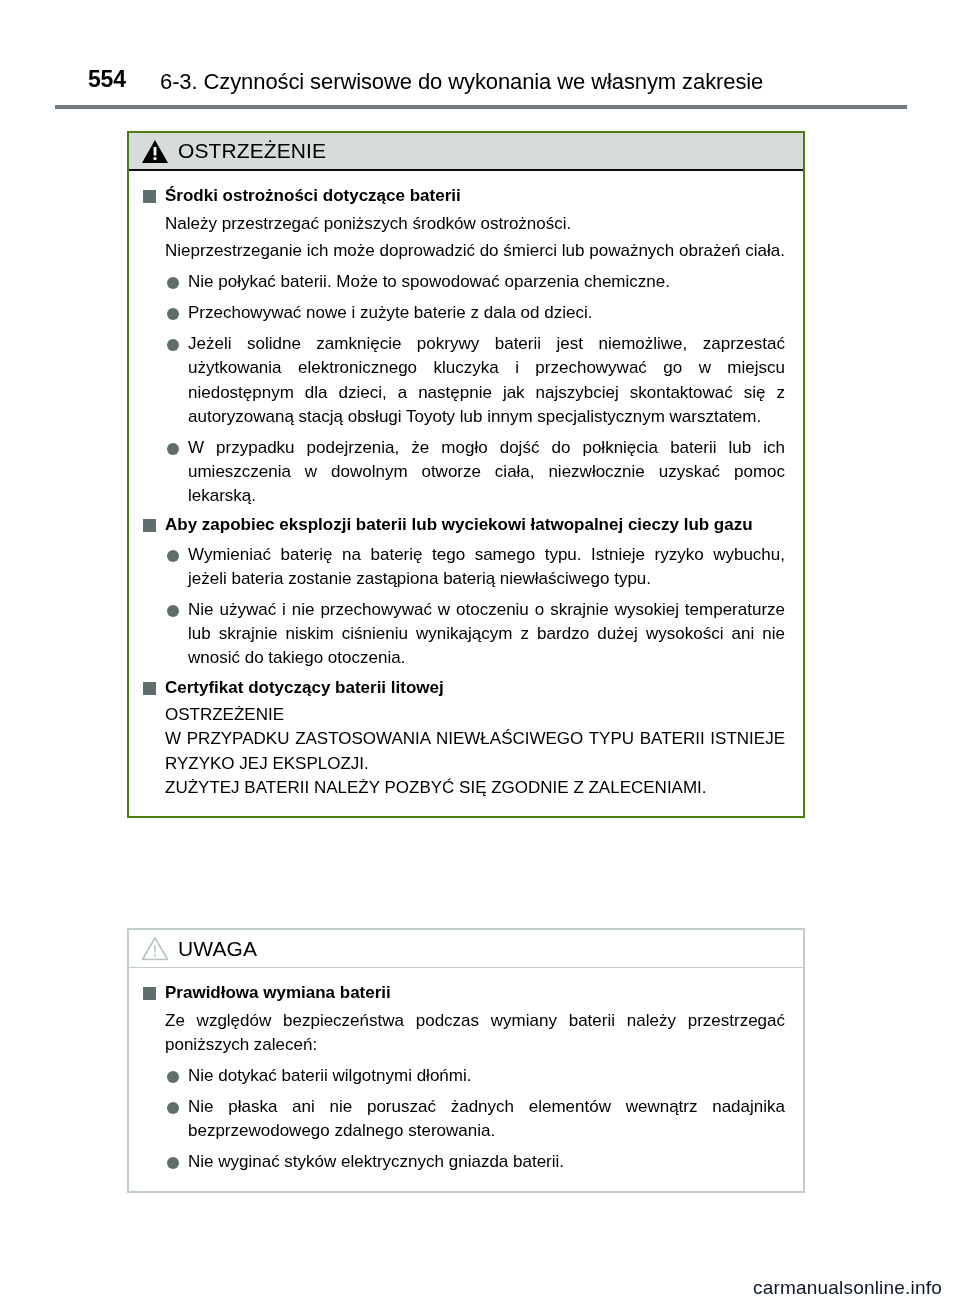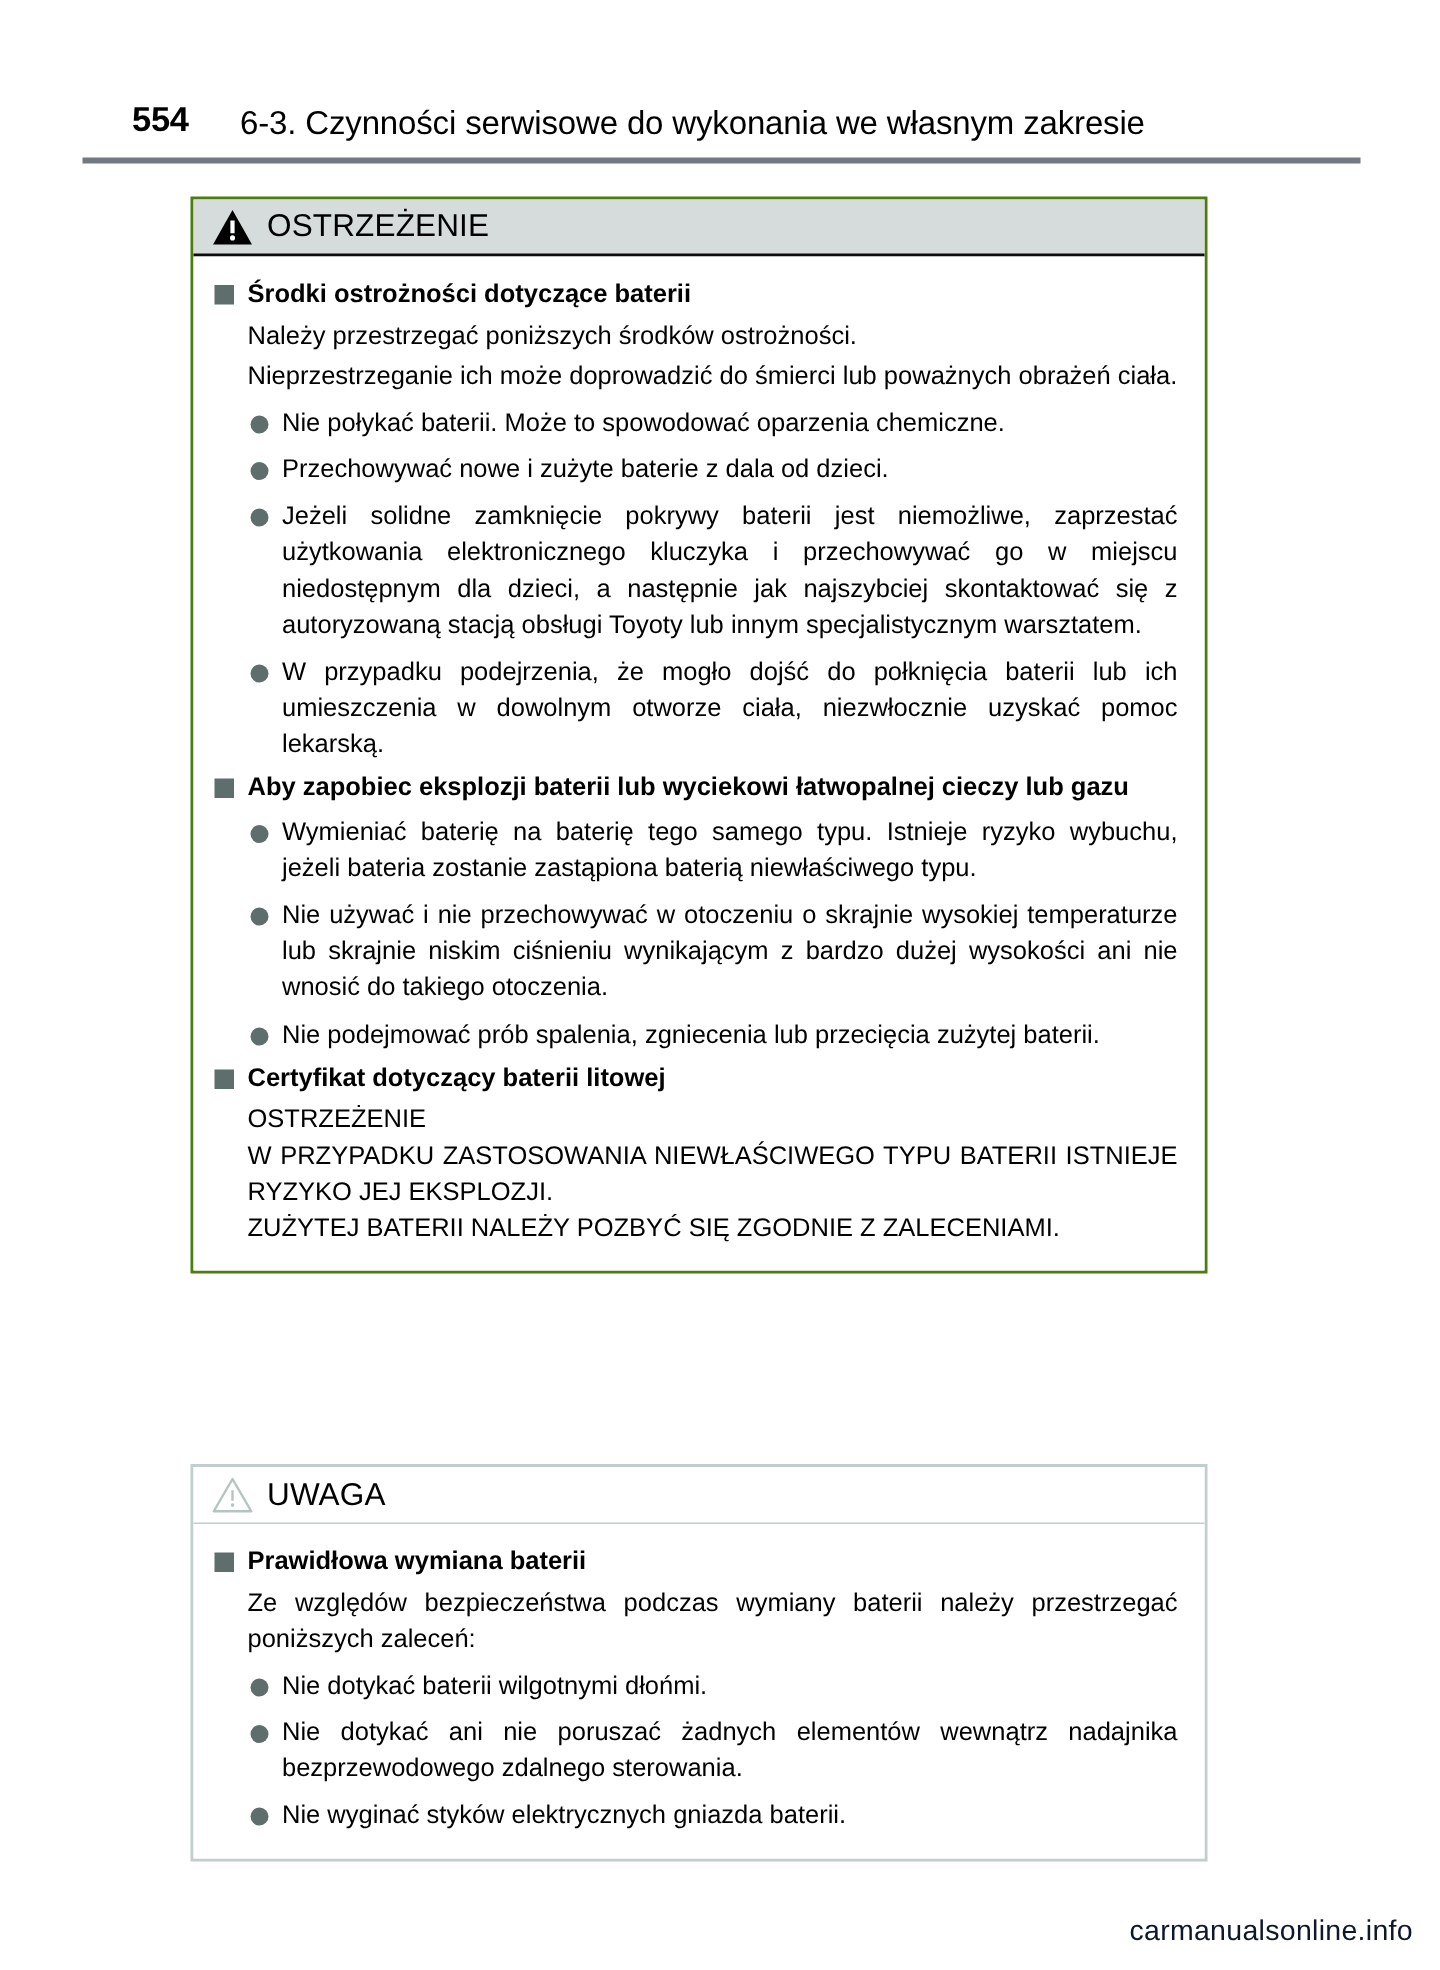--- a/index.html
+++ b/index.html
@@ -53,21 +53,21 @@
     position: absolute;
     left: 127px;
     width: 678px;
     box-sizing: border-box;
   }
   .alert-box.warning {
     top: 131px;
     border: 2px solid #4d7c0f;
   }
   .alert-box.caution {
-    top: 976px;
+    top: 928px;
     border: 2px solid #c2cdcd;
   }
 
   .alert-head {
     display: flex;
     align-items: center;
     box-sizing: border-box;
     padding: 0 12px;
     height: 38px;
   }
@@ -202,21 +202,20 @@
       <p class="bullet">Jeżeli solidne zamknięcie pokrywy baterii jest niemożliwe, zaprzestać użytkowania elektronicznego kluczyka i przechowywać go w miejscu niedostępnym dla dzieci, a następnie jak najszybciej skontaktować się z autoryzowaną stacją obsługi Toyoty lub innym specjalistycznym warsztatem.</p>
       <p class="bullet">W przypadku podejrzenia, że mogło dojść do połknięcia baterii lub ich umieszczenia w dowolnym otworze ciała, niezwłocznie uzyskać pomoc lekarską.</p>
     </div>
 
     <div class="spacer-6"></div>
 
     <div>
       <div class="sq-head">Aby zapobiec eksplozji baterii lub wyciekowi łatwopalnej cieczy lub gazu</div>
       <p class="bullet">Wymieniać baterię na baterię tego samego typu. Istnieje ryzyko wybuchu, jeżeli bateria zostanie zastąpiona baterią niewłaściwego typu.</p>
       <p class="bullet">Nie używać i nie przechowywać w otoczeniu o skrajnie wysokiej temperaturze lub skrajnie niskim ciśnieniu wynikającym z bardzo dużej wysokości ani nie wnosić do takiego otoczenia.</p>
-      <p class="bullet nojust">Nie podejmować prób spalenia, zgniecenia lub przecięcia zużytej baterii.</p>
     </div>
 
     <div class="spacer-6"></div>
 
     <div>
       <div class="sq-head">Certyfikat dotyczący baterii litowej</div>
       <p class="caps-block plainline">OSTRZEŻENIE</p>
       <p class="caps-block">W PRZYPADKU ZASTOSOWANIA NIEWŁAŚCIWEGO TYPU BATERII ISTNIEJE RYZYKO JEJ EKSPLOZJI.</p>
       <p class="caps-block plainline">ZUŻYTEJ BATERII NALEŻY POZBYĆ SIĘ ZGODNIE Z ZALECENIAMI.</p>
     </div>
@@ -239,19 +238,19 @@
 
   <div class="alert-body">
     <div>
       <div class="sq-head">Prawidłowa wymiana baterii</div>
       <p class="para">Ze względów bezpieczeństwa podczas wymiany baterii należy przestrzegać poniższych zaleceń:</p>
 
       <p class="bullet nojust">
         <span>Nie dotykać baterii wilgotnymi dłońmi.</span>
       </p>
 
-      <p class="bullet">Nie dotykać ani nie poruszać żadnych elementów wewnątrz nadajnika bezprzewodowego zdalnego sterowania.</p>
+      <p class="bullet">Nie płaska ani nie poruszać żadnych elementów wewnątrz nadajnika bezprzewodowego zdalnego sterowania.</p>
       <p class="bullet nojust">Nie wyginać styków elektrycznych gniazda baterii.</p>
     </div>
   </div>
 </div>
 
 <div class="watermark">carmanualsonline.info</div>
 
 </body></html>

